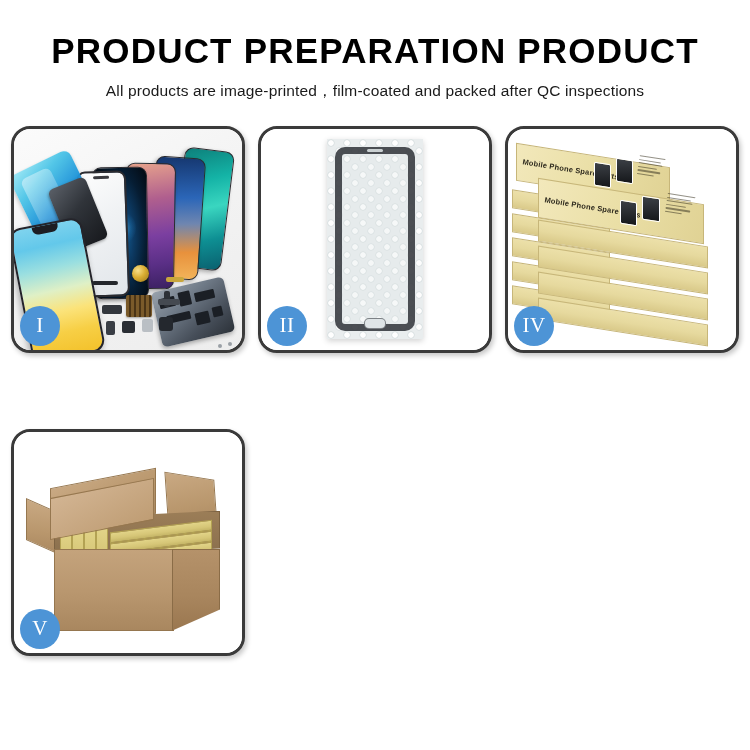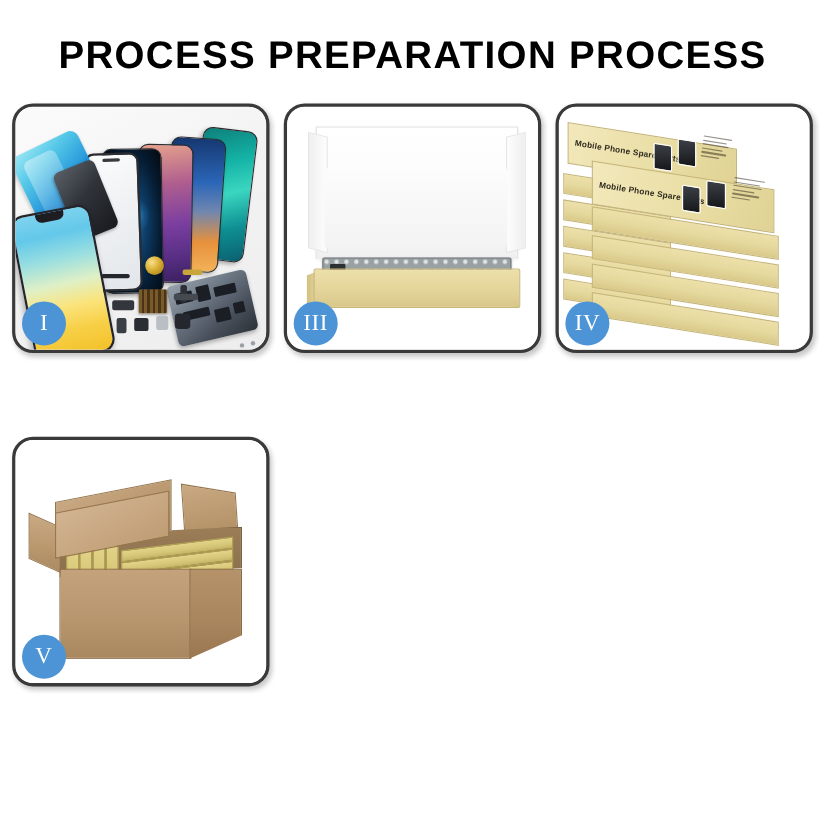--- a/index.html
+++ b/index.html
@@ -464,21 +464,22 @@
   .tape-tab {
     position: absolute;
     background: rgba(168,139,100,0.9);
     border-radius: 1px;
   }
 </style>
 </head>
 <body>
 
 <div class="header">
-  <div class="title">PROCESS PREPARATION PROCESS</div>
+  <div class="title">PRODUCT PREPARATION PRODUCT</div>
+  <div class="subtitle">All products are image-printed，film-coated and packed after QC inspections</div>
 </div>
 
 <div class="grid">
 
   <div class="panel">
     <div class="panel-stage">
       <div class="p1-bg"></div>
 
       <div class="ph ph-teal"></div>
       <div class="ph ph-blueor"></div>
@@ -510,33 +511,33 @@
       <div class="part" style="left:108px; top:192px; width:13px; height:12px; background:#2a2e34;"></div>
       <div class="part" style="left:128px; top:190px; width:11px; height:13px; background:#babfc4;"></div>
       <div class="part" style="left:145px; top:188px; width:14px; height:14px; background:#24282e; border-radius:3px;"></div>
       <div class="part" style="left:144px; top:170px; width:22px; height:6px;  background:#454a51;"></div>
       <div class="part" style="right:10px; bottom:4px; width:4px; height:4px; border-radius:50%; background:#9aa0a6;"></div>
       <div class="part" style="right:20px; bottom:2px; width:4px; height:4px; border-radius:50%; background:#9aa0a6;"></div>
     </div>
     <div class="badge">I</div>
   </div>
 
-
   <div class="panel">
     <div class="panel-stage">
-      <div class="p3-bg"></div>
-      <div class="lid"></div>
-      <div class="foam"></div>
-      <div class="box-base-left"></div>
-      <div class="box-base-right"></div>
-      <div class="wrapped-screen"></div>
-      <div class="box-base"></div>
+      <div class="p2-bg"></div>
+      <div class="bubble-sheet">
+        <div class="screen-in-wrap">
+          <div class="cam-slot"></div>
+          <div class="home-btn"></div>
+        </div>
+      </div>
     </div>
-    <div class="badge">III</div>
+    <div class="badge">II</div>
   </div>
+
 
   <div class="panel">
     <div class="panel-stage">
       <div class="p4-bg"></div>
       <div class="stack-wrap">
 
         <div class="kbox" style="left:4px;  top:68px;  width:96px; height:17px; transform:skewY(9deg);"></div>
         <div class="kbox" style="left:4px;  top:92px;  width:96px; height:17px; transform:skewY(9deg);"></div>
         <div class="kbox" style="left:4px;  top:116px; width:96px; height:17px; transform:skewY(9deg);"></div>
         <div class="kbox" style="left:4px;  top:140px; width:96px; height:17px; transform:skewY(9deg);"></div>

